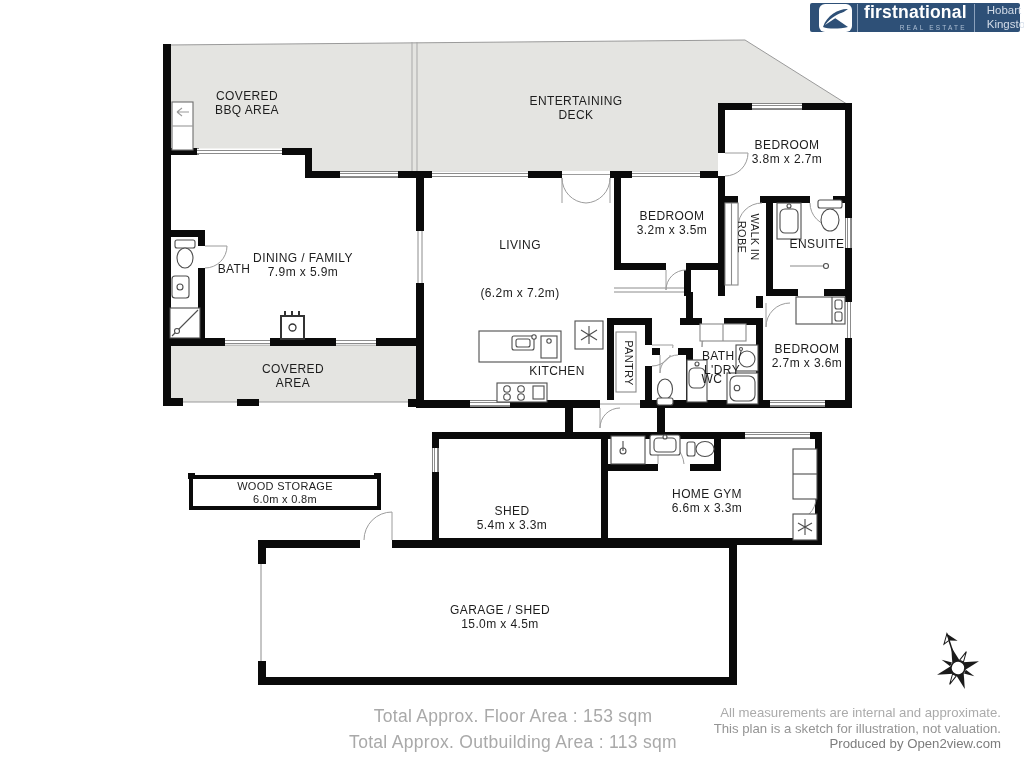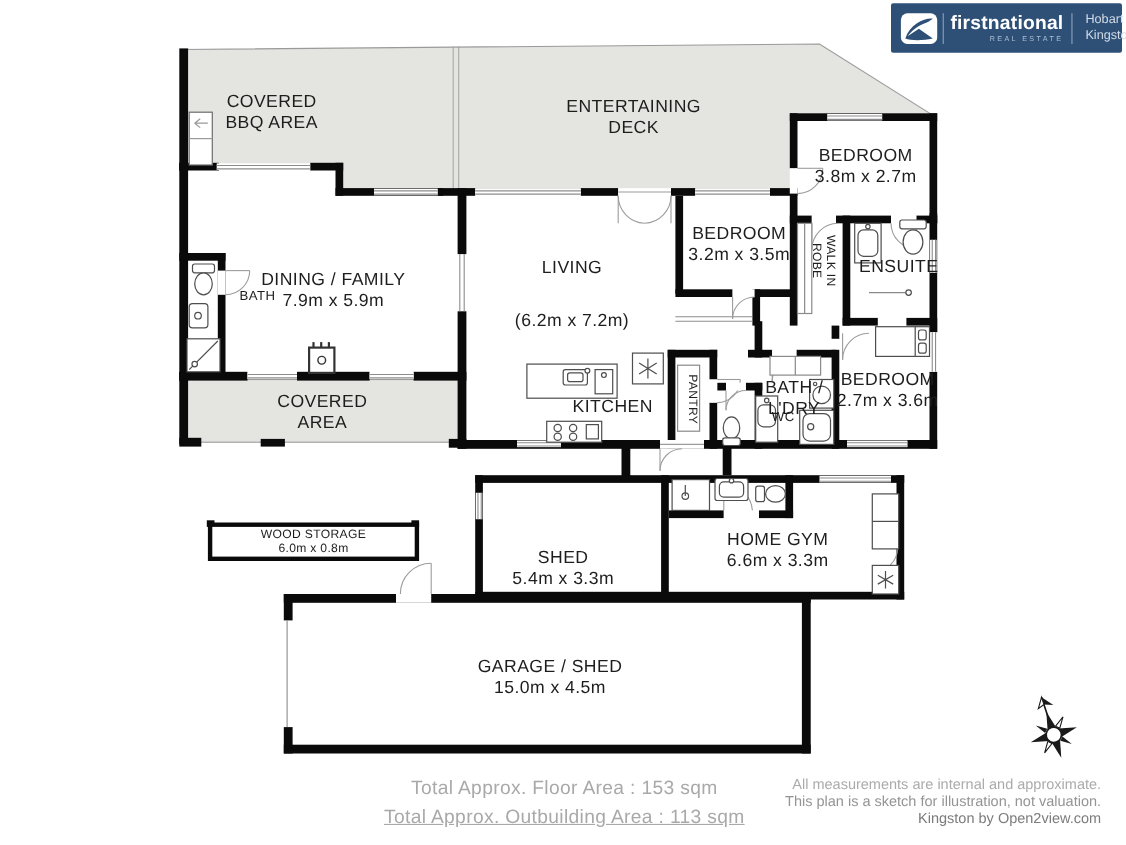--- a/index.html
+++ b/index.html
@@ -1,27 +1,27 @@
 <!DOCTYPE html>
 <html><head>
 <meta charset="utf-8">
 <style>
   html,body{margin:0;padding:0;background:#fff;}
   #stage{position:relative;width:1024px;height:768px;background:#fff;overflow:hidden;
          font-family:"Liberation Sans",sans-serif;}
   svg{position:absolute;left:0;top:0;}
   
   .rl{position:absolute;transform:translate(-50%,-50%);text-align:center;
-      font-size:16px;color:#1d1d1d;letter-spacing:.4px;line-height:1.18;white-space:nowrap;}
+      font-size:12px;color:#1d1d1d;letter-spacing:.4px;line-height:1.18;white-space:nowrap;}
   .rl span{display:block;}
   .rl.small{font-size:11px;letter-spacing:.3px;}
   .rl.tiny{font-size:12px;margin-left:48px;}
   .rl.vert{transform:translate(-50%,-50%) rotate(90deg);}
   
-  #logo{position:absolute;left:810px;top:3px;width:210px;height:45px;border-radius:2px;
+  #logo{position:absolute;left:810px;top:3px;width:210px;height:29px;border-radius:2px;
         display:flex;align-items:center;}
   #logo .mark{width:33px;height:28px;background:#fff;border-radius:6px;margin-left:9px;
               position:relative;flex:0 0 auto;}
   #logo .sep{width:1px;height:28px;background:#8ba1bc;margin:0 6px 0 5px;flex:0 0 auto;}
   #logo .name{color:#fff;font-weight:bold;font-size:17.5px;letter-spacing:.2px;line-height:1;}
   #logo .sub{color:#aebfd4;font-size:6.5px;letter-spacing:2.2px;text-align:right;margin-top:2px;}
   #logo .office{color:#d3dce8;font-size:11.5px;line-height:1.15;margin-left:6px;}
   
   .totals{position:absolute;transform:translateX(-50%);color:#a9a9a9;font-size:17.5px;
           letter-spacing:.3px;white-space:nowrap;}
@@ -507,21 +507,21 @@
     <div class="sub">REAL ESTATE</div>
   </div>
   <div class="sep" style="margin-left:7px;"></div>
   <div class="office">
     <div>Hobart</div>
     <div>Kingston</div>
   </div>
 </div>
 
 <div class="totals" style="left:513px;top:706px;">Total Approx. Floor Area : 153 sqm</div>
-<div class="totals" style="left:513px;top:732px;text-decoration:underline;">Total Approx. Outbuilding Area : 113 sqm</div>
+<div class="totals" style="left:513px;top:732px;">Total Approx. Outbuilding Area : 113 sqm</div>
 
 <div id="disclaimer">
   <div class="d1">All measurements are internal and approximate.</div>
   <div class="d2">This plan is a sketch for illustration, not valuation.</div>
-  <div class="d3">Kingston by Open2view.com</div>
+  <div class="d3">Produced by Open2view.com</div>
 </div>
 
 </div>
 
 </body></html>

